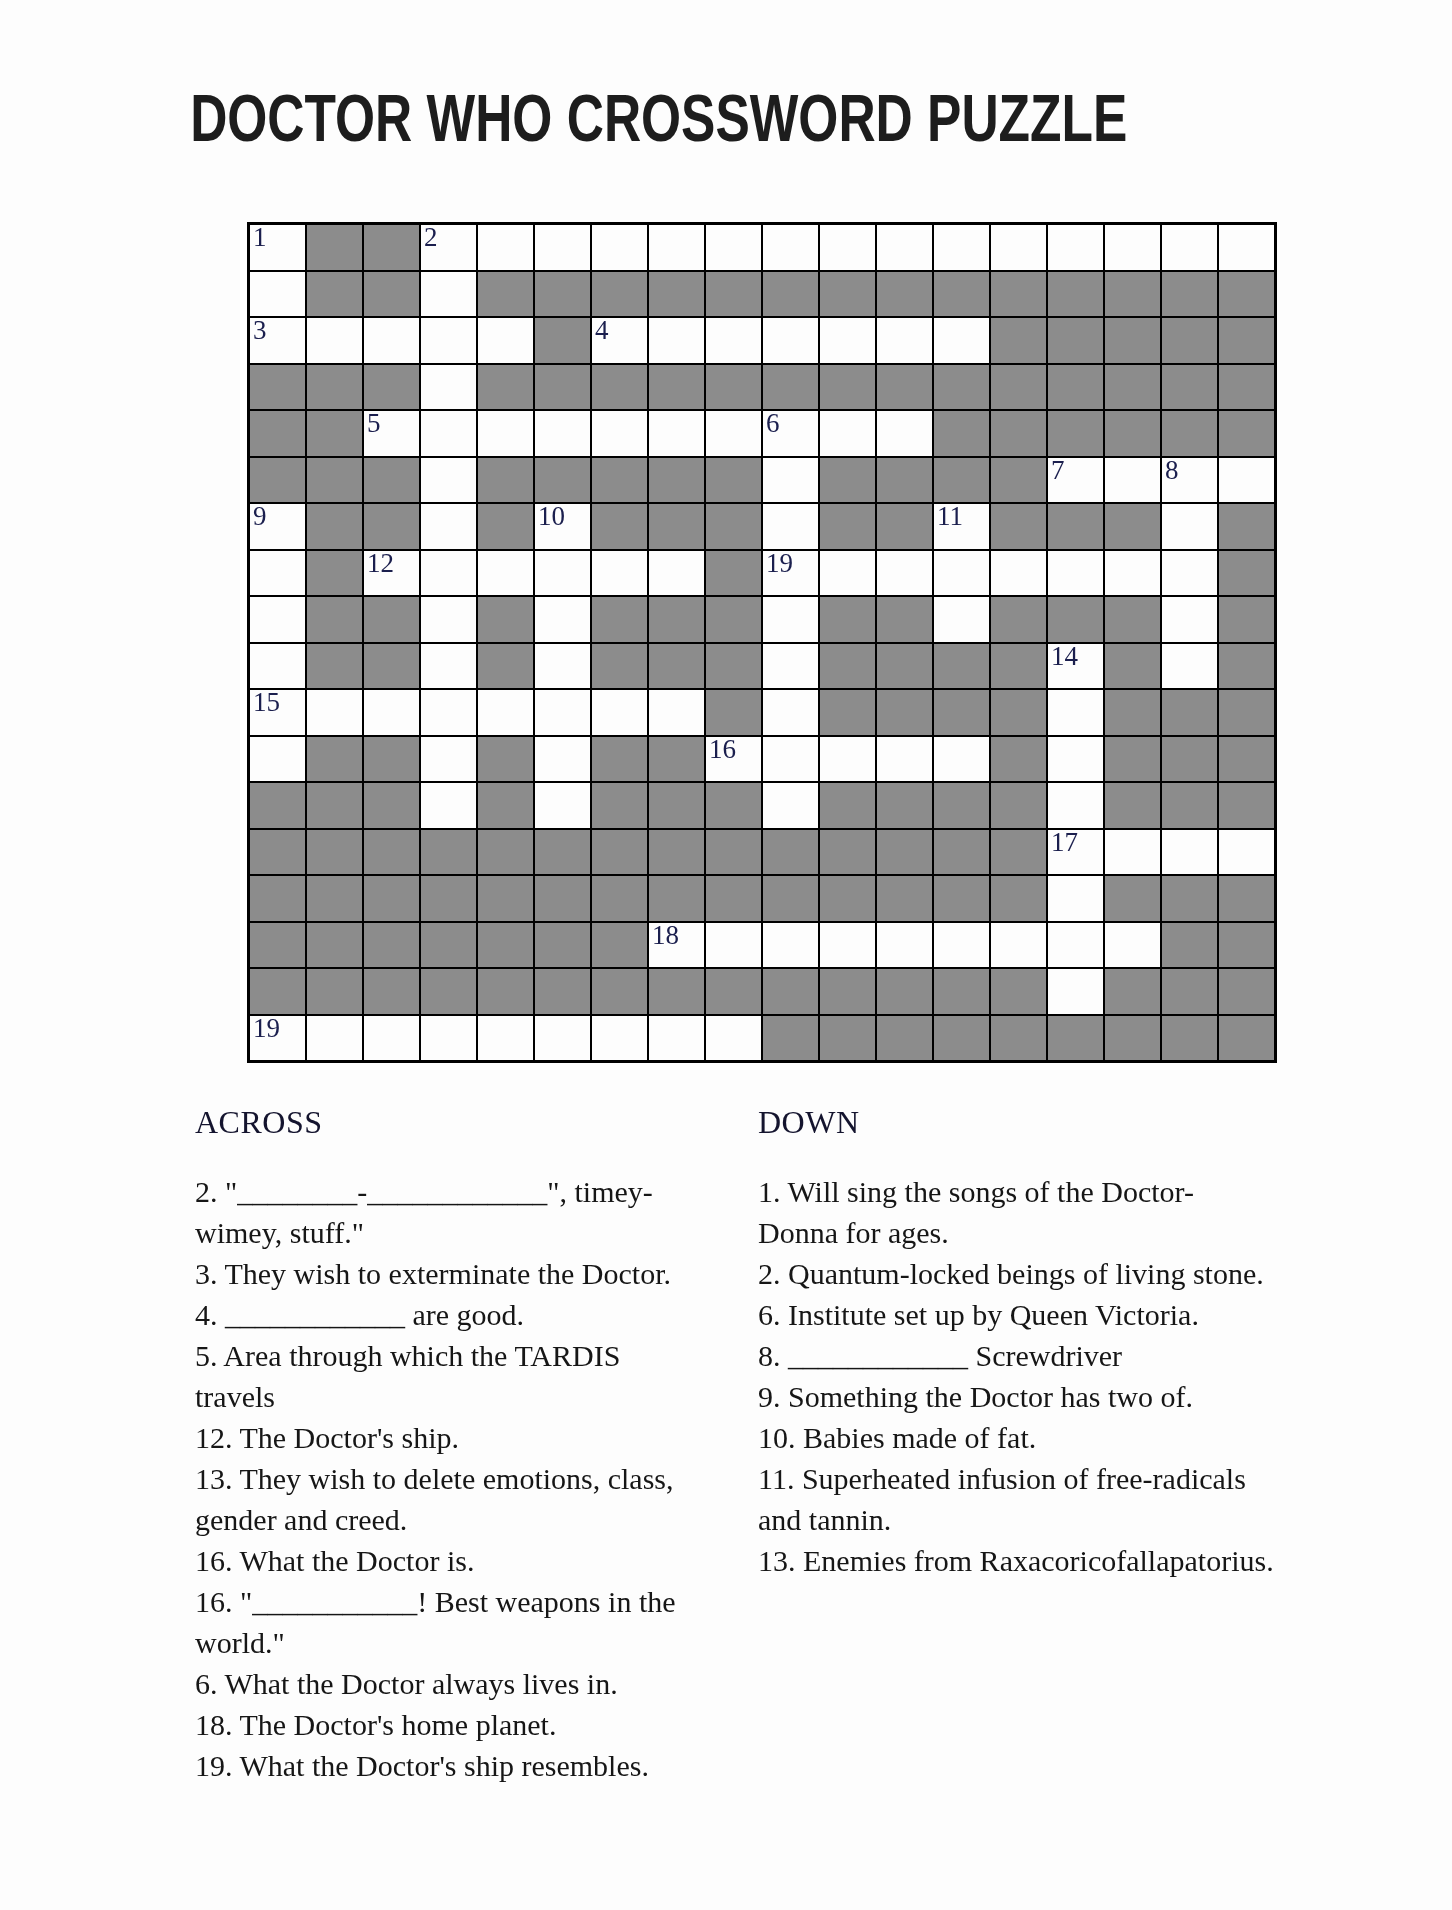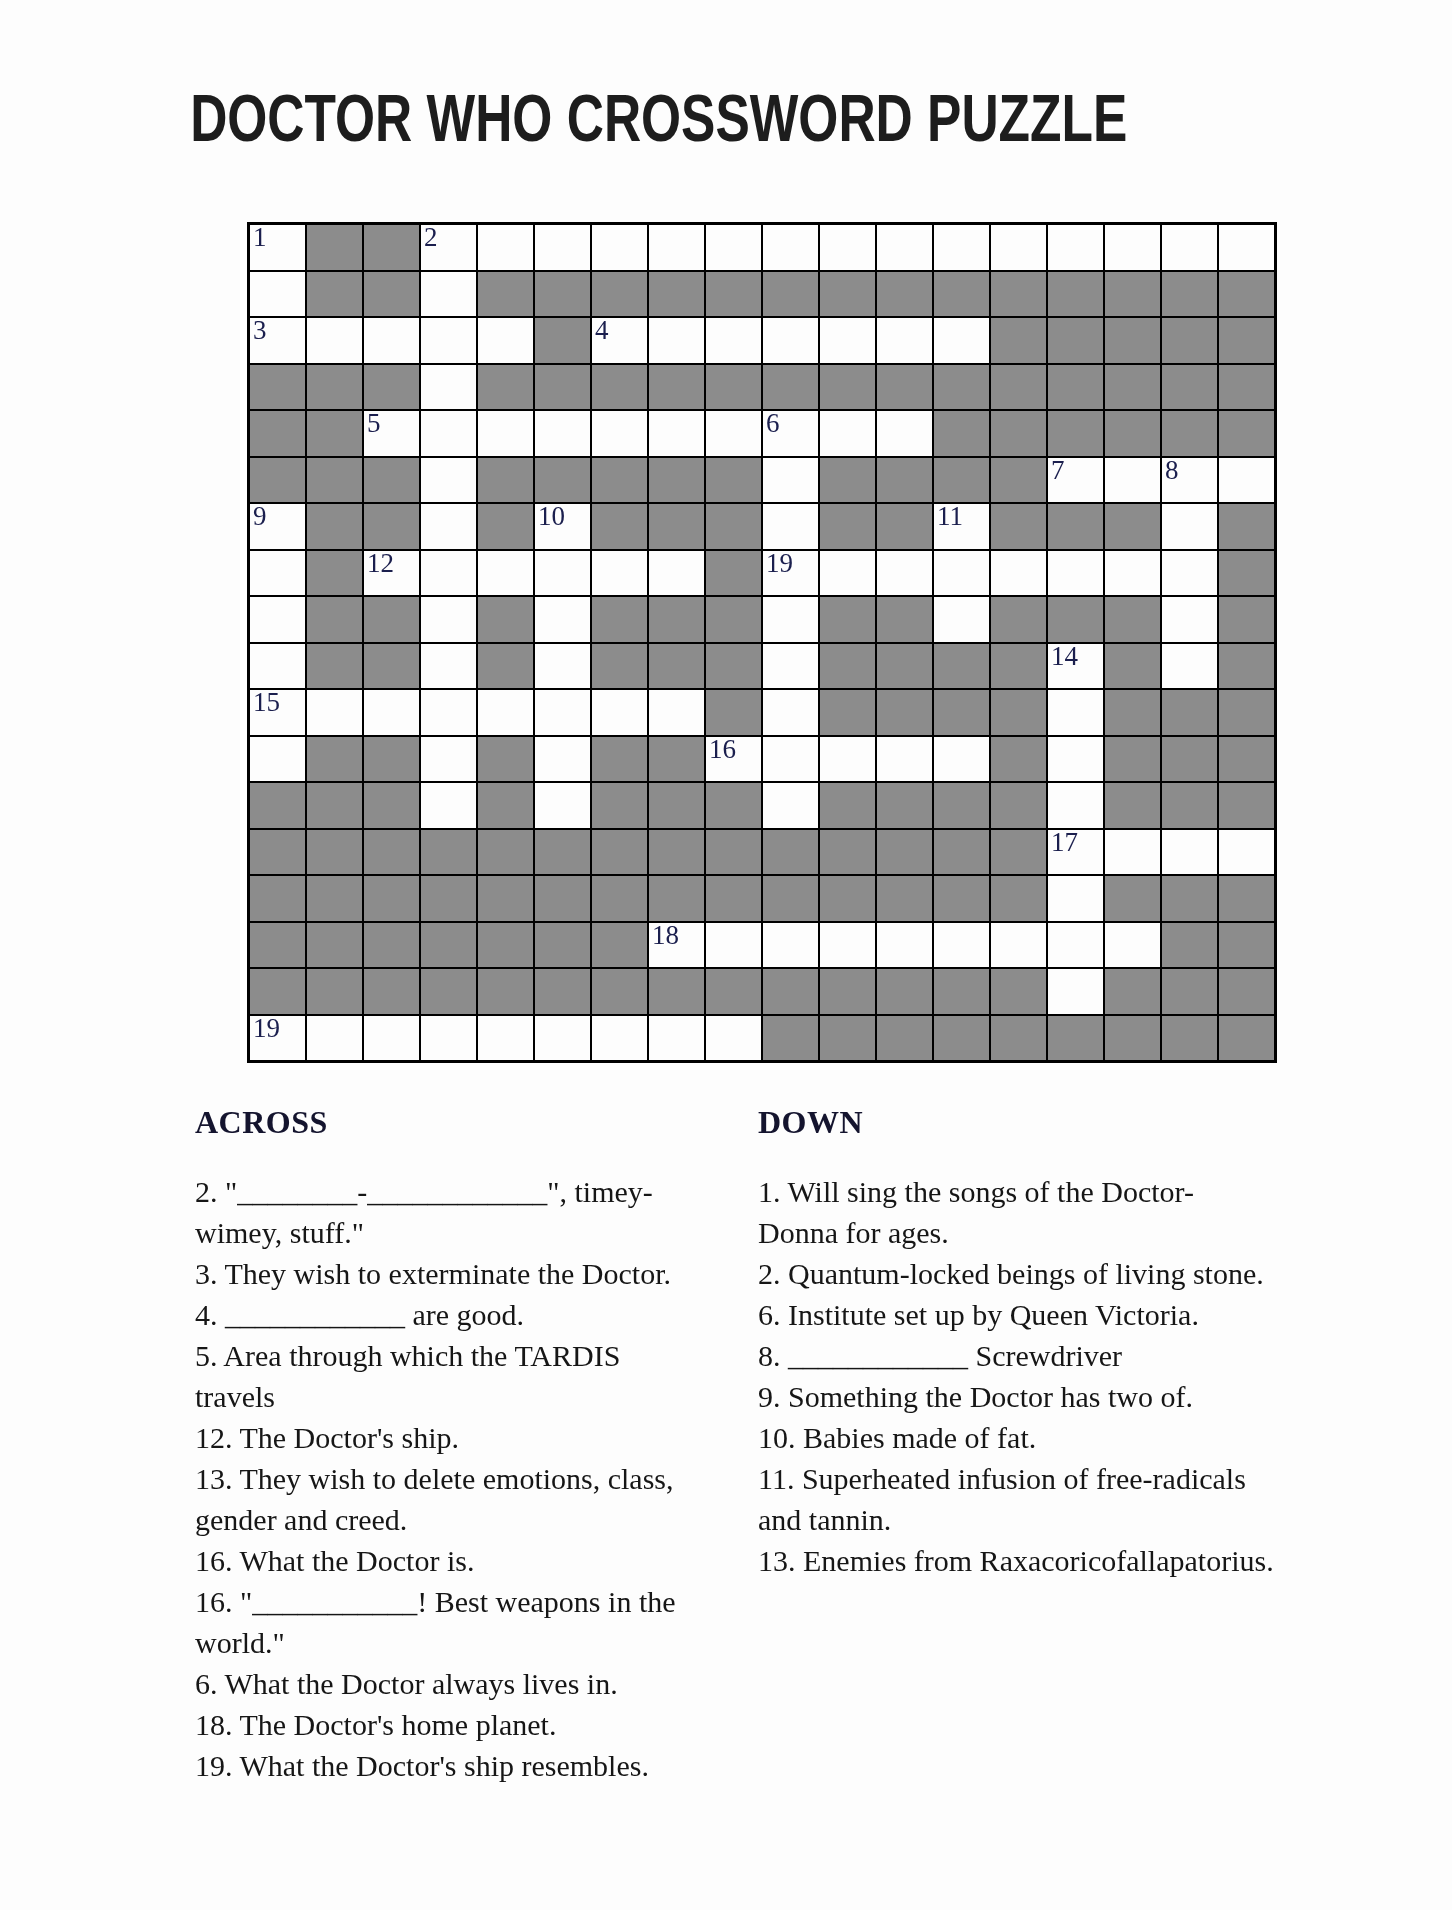--- a/index.html
+++ b/index.html
@@ -34,21 +34,21 @@
   .cell { background:#fdfdfd; position:relative; }
   .cell.block { background:var(--block-color, #8c8c8c); }
   .cell .num {
     position:absolute; top:-2px; left:3px;
     font-family:"Liberation Serif", serif;
     font-size:27px; line-height:1.1;
     color:#1b1f4e;
   }
   .clue-col { position:absolute; }
   .clue-header {
-    font-weight:700; font-size:32px; color:#14142e;
+    font-weight:400; font-size:32px; color:#14142e;
     margin:0 0 30px 0; letter-spacing:0.5px;
   }
   .clue-line {
     font-size:30px; line-height:41px; color:#161616;
     white-space:nowrap;
   }
   #across-col { left:195px; top:1104px; }
   #down-col   { left:758px; top:1104px; }
   .clues { margin-top:0; }
 </style>

